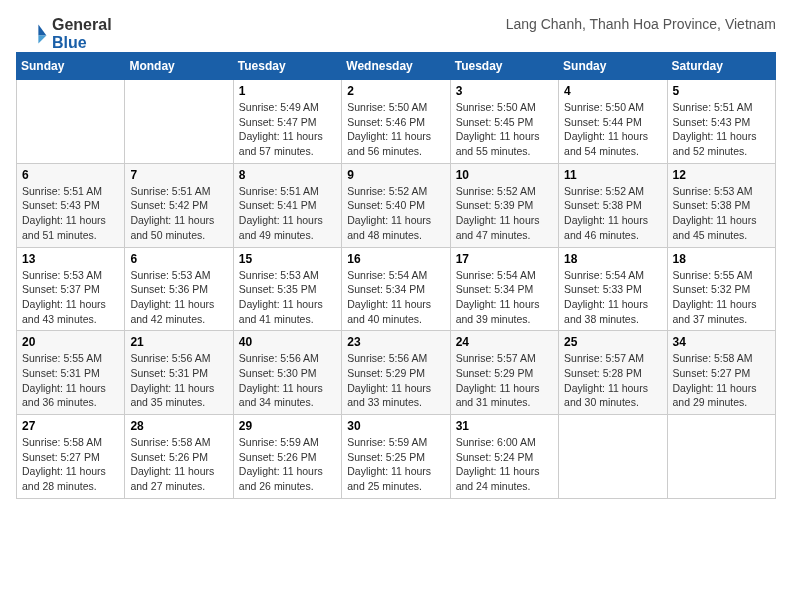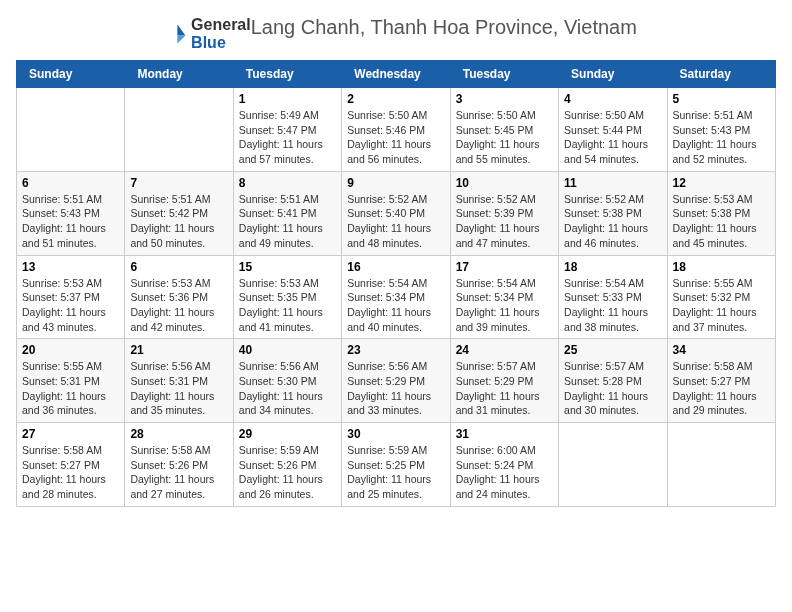--- a/index.html
+++ b/index.html
@@ -5,54 +5,53 @@
     * { box-sizing: border-box; margin: 0; padding: 0; }
     body {
       font-family: Arial, sans-serif;
       background: #fff;
       width: 792px;
       min-height: 612px;
       padding: 16px;
     }
     .header {
       display: flex;
-      justify-content: center;
+      justify-content: space-between;
       align-items: flex-start;
-      margin-bottom: 8px;
     }
     .logo {
       display: flex;
       align-items: center;
       gap: 4px;
     }
     .logo-icon {
       width: 32px;
       height: 32px;
     }
     .title-block {
       text-align: right;
     }
     .month-title {
       font-size: 36px;
       font-weight: bold;
       color: #333;
     }
     .subtitle {
-      font-size: 20px;
+      font-size: 14px;
       color: #555;
     }
     .calendar {
       width: 100%;
       border-collapse: collapse;
       font-size: 11px;
     }
     .calendar th {
       background-color: #1a5fa8;
       color: #fff;
-      padding: 6px 12px;
+      padding: 6px 4px;
       text-align: left;
       font-size: 12px;
       border: 1px solid #1a5fa8;
     }
     .calendar td {
       border: 1px solid #ccc;
       vertical-align: top;
       padding: 4px 5px;
       width: 108px;
       min-height: 80px;

